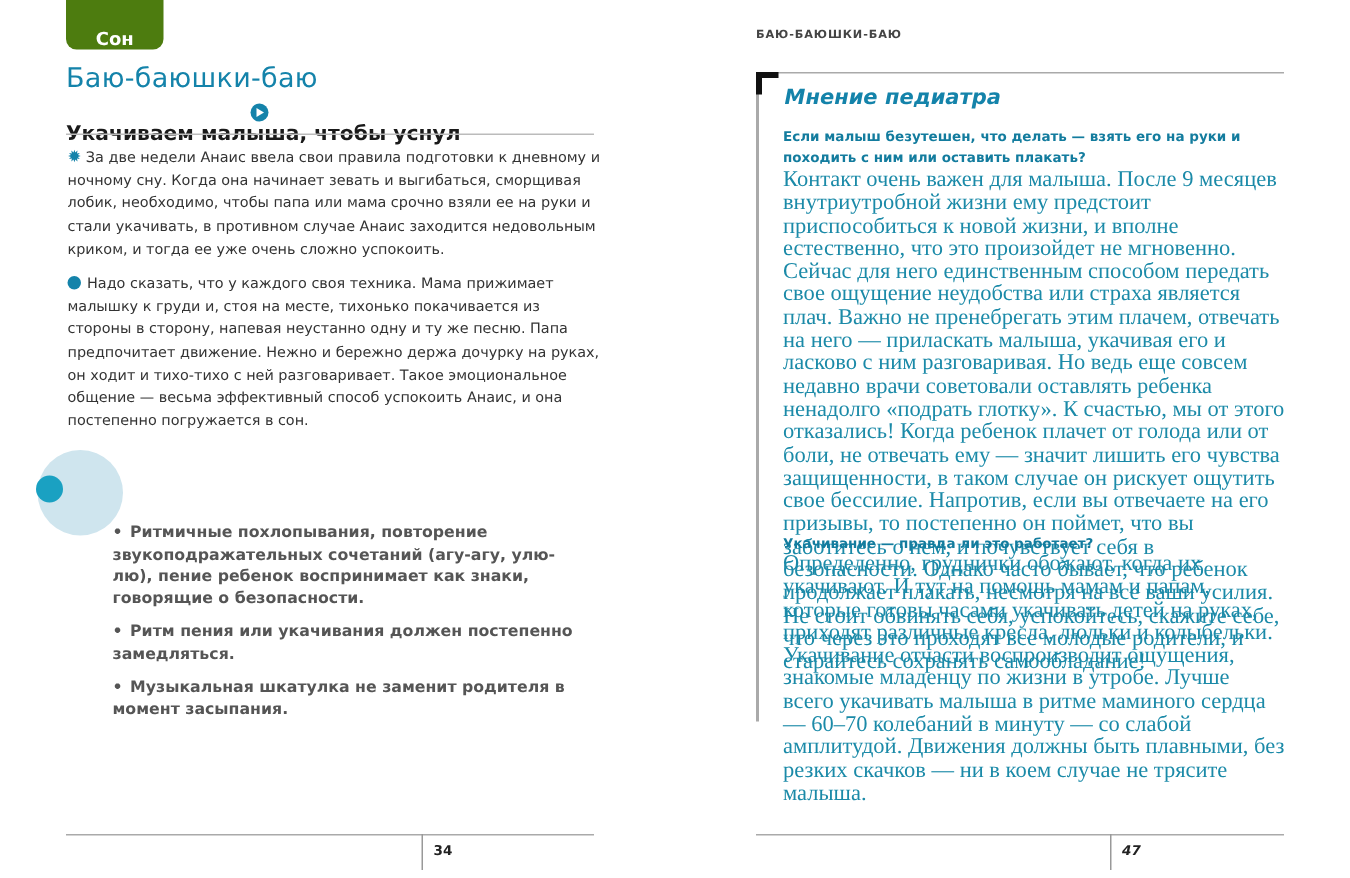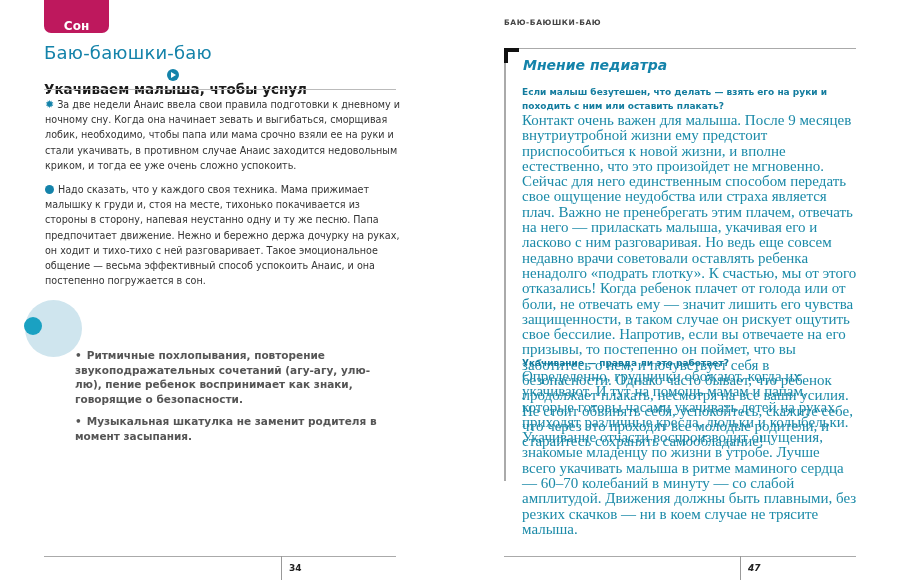--- a/index.html
+++ b/index.html
@@ -5,21 +5,21 @@
   * { margin: 0; padding: 0; box-sizing: border-box; }
   html, body { width: 900px; height: 585px; background: #ffffff; overflow: hidden; }
   body { position: relative; font-family: "DejaVu Sans", sans-serif; color: #333; }
 
   .page { position: absolute; top: 0; height: 585px; }
   .page-left { left: 0; width: 450px; }
   .page-right { left: 450px; width: 450px; }
 
   .section-tab {
     position: absolute; left: 44px; top: 0; width: 65px; height: 33px;
-    background: #be185d; border-radius: 0 0 7px 7px;
+    background: #4d7c0f; border-radius: 0 0 7px 7px;
     color: #fff; font-weight: bold; font-size: 12px;
     display: flex; align-items: center; justify-content: center;
     padding-top: 18px;
   }
 
   .chapter-title {
     position: absolute; left: 44px; top: 42px;
     font-size: 18px; color: #1483aa; font-weight: normal; letter-spacing: 0.2px;
   }
   .subtitle {
@@ -115,20 +115,21 @@
   </p>
   <p class="para para-2">
     <span class="dot-icon"></span><span>Надо сказать, что у каждого своя техника. Мама прижимает малышку к груди и, стоя на месте, тихонько покачивается из стороны в сторону, напевая неустанно одну и ту же песню. Папа предпочитает движение. Нежно и бережно держа дочурку на руках, он ходит и тихо-тихо с ней разговаривает. Такое эмоциональное общение — весьма эффективный способ успокоить Анаис, и она постепенно погружается в сон.</span>
   </p>
 
   <div class="circle-big"></div>
   <div class="circle-small"></div>
 
   <div class="bullets">
     <p class="bullet"><span class="bdot">•</span><span>Ритмичные похлопывания, повторение звукоподражательных сочетаний (агу-агу, улю-лю), пение ребенок воспринимает как знаки, говорящие о безопасности.</span></p>
+    <p class="bullet"><span class="bdot">•</span><span>Ритм пения или укачивания должен постепенно замедляться.</span></p>
     <p class="bullet"><span class="bdot">•</span><span>Музыкальная шкатулка не заменит родителя в момент засыпания.</span></p>
   </div>
 
   <div class="footer-rule" style="left:44px; width:352px;"></div>
   <div class="footer-vsep" style="left:281px;"></div>
   <div class="page-num" style="left:289px;">34</div>
 </div>
 
 <div class="page page-right">
   <div class="running-head">БАЮ-БАЮШКИ-БАЮ</div>

